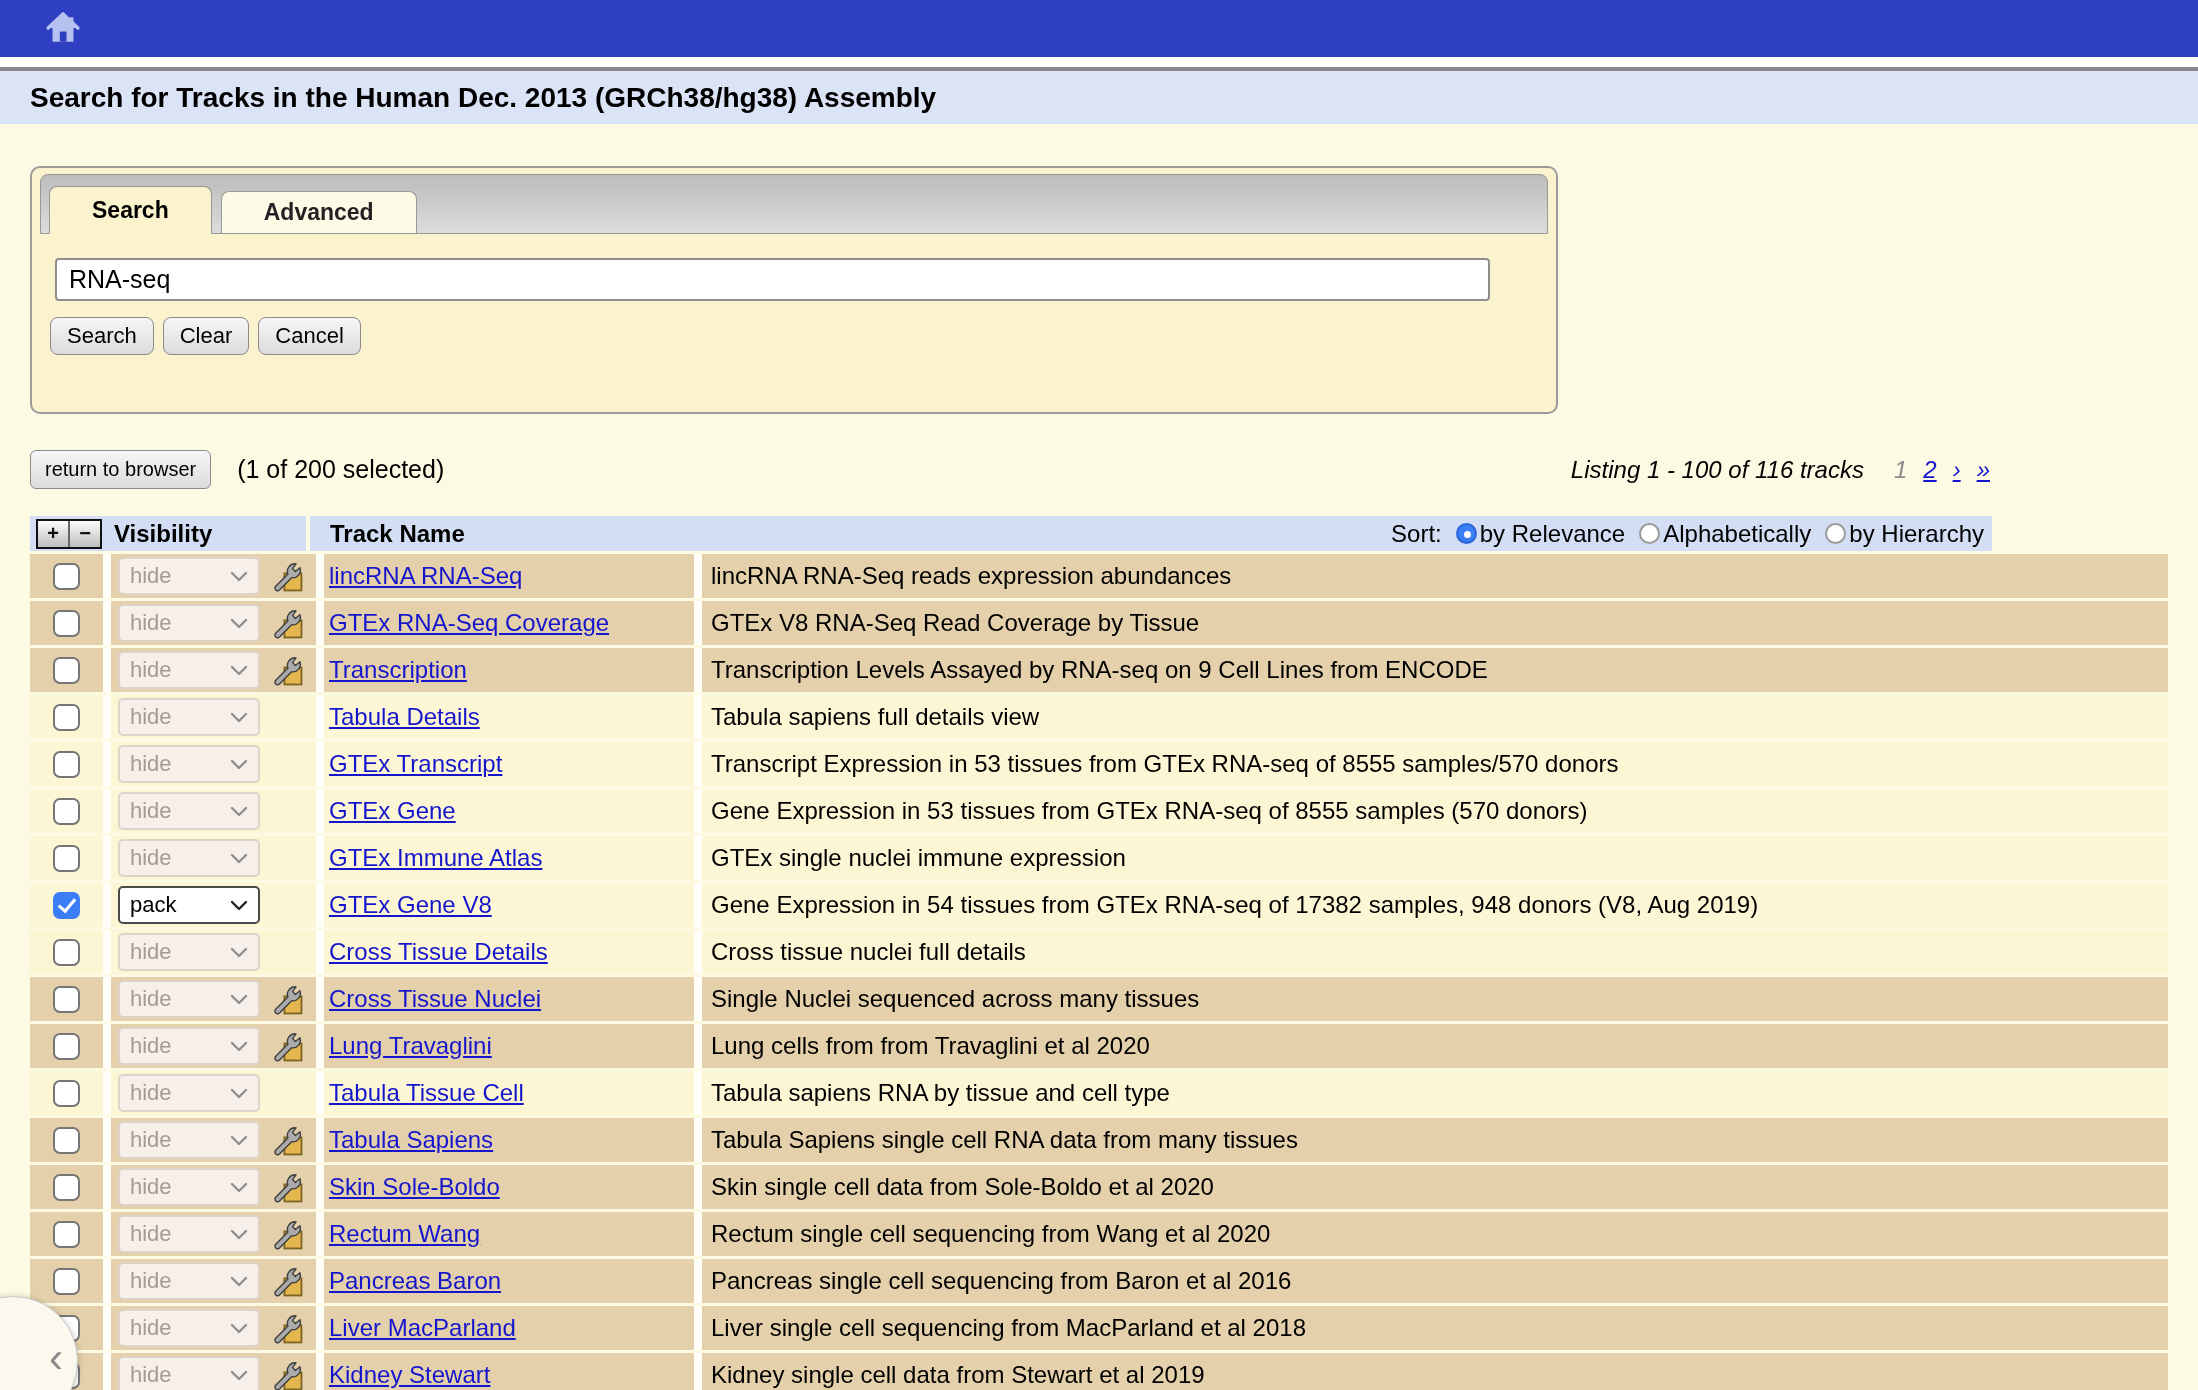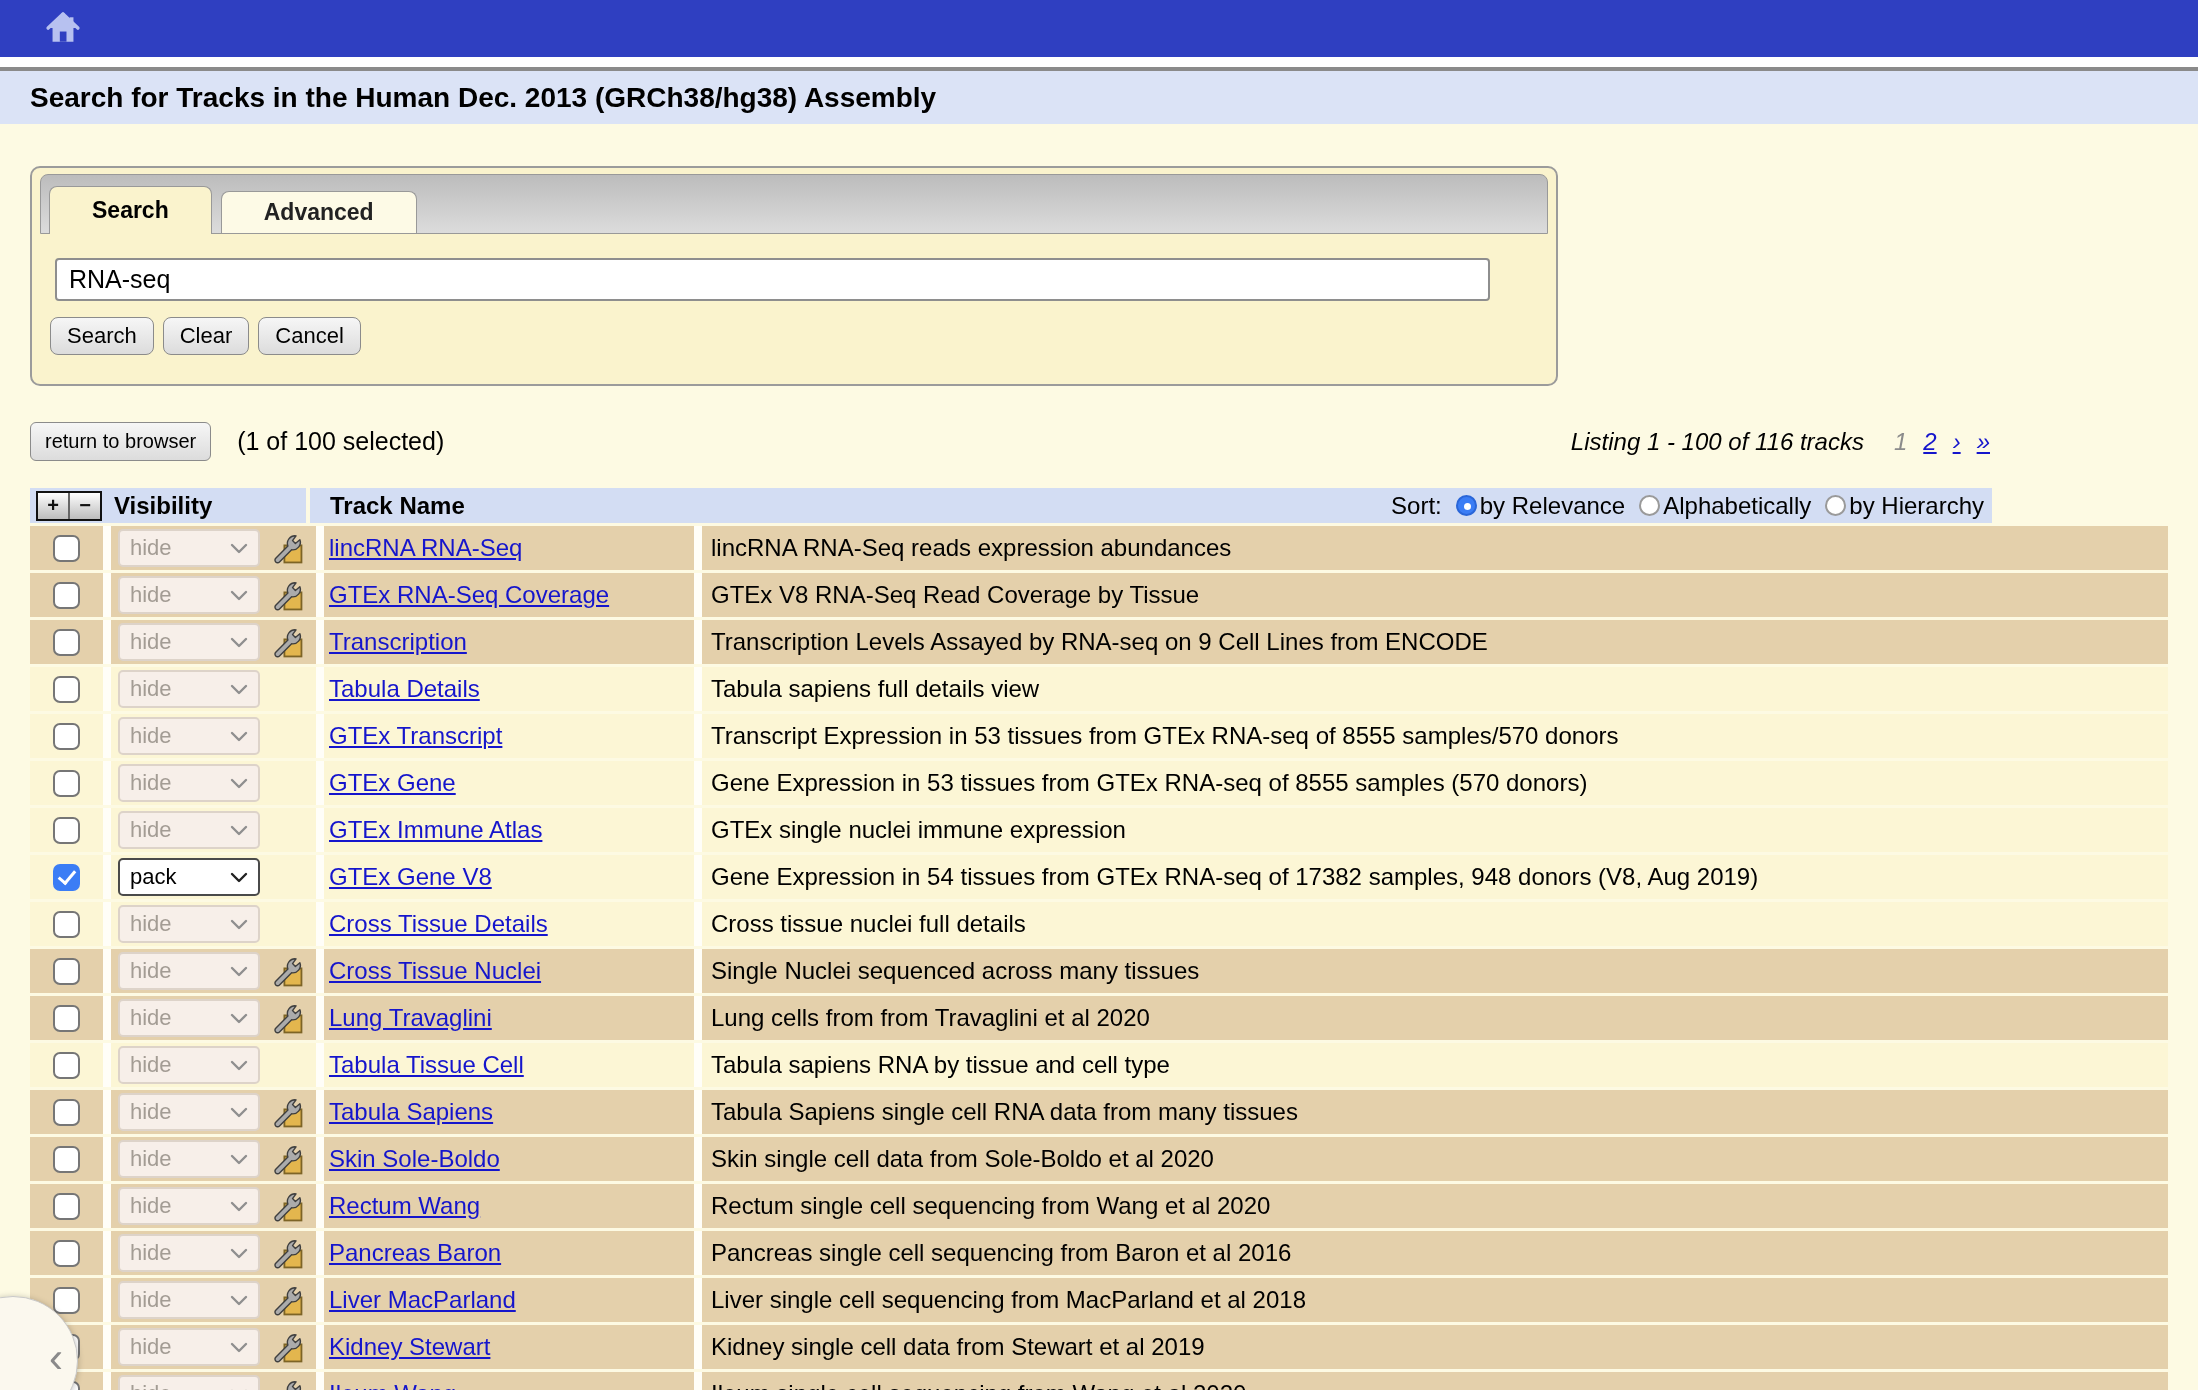--- a/index.html
+++ b/index.html
@@ -24,21 +24,21 @@
   .nav-items{display:flex;gap:52px;margin-left:48px;}
   .nav-item{color:#fff;font-size:21px;letter-spacing:.2px;cursor:pointer;white-space:nowrap;}
   .strip-white{height:10px;background:#ffffff;}
   .strip-gray{height:4px;background:#8a8a8a;}
 
   
   .titlebar{height:53px;background:var(--title-blue);display:flex;align-items:center;}
   .titlebar span{margin-left:30px;font-size:28px;font-weight:bold;color:#000;}
 
   
-  .panel{box-sizing:border-box;margin:42px 0 0 30px;width:1528px;height:220px;background:var(--panel-cream);
+  .panel{box-sizing:border-box;margin:42px 0 0 30px;width:1528px;height:248px;background:var(--panel-cream);
          border:2px solid #9b9b9b;border-radius:10px;padding:6px 8px 0 8px;}
   .tabstrip{height:58px;background:linear-gradient(#bcbcbc,#dcdcdc);border:1px solid #999;
             border-radius:8px 8px 0 0;display:flex;align-items:flex-end;padding-left:8px;gap:9px;}
   .tab{box-sizing:border-box;border:1px solid #999;border-bottom:none;border-radius:8px 8px 0 0;
        font-weight:bold;font-size:23px;padding:0 42px;display:flex;align-items:center;cursor:pointer;}
   .tab.active{background:var(--panel-cream);height:48px;margin-bottom:-1px;color:#000;}
   .tab.inactive{background:#fdfae6;height:42px;color:#222;}
   .query-input{display:block;box-sizing:border-box;margin:24px 0 0 15px;width:1435px;height:43px;
                border:2px solid #8e8e8e;border-radius:4px;background:#fff;font-family:"Liberation Sans",sans-serif;
                font-size:25px;padding:8px 12px;color:#000;}
@@ -137,21 +137,21 @@
     <input class="query-input" type="text" value="RNA-seq" style="">
     <div class="panel-buttons">
       <button class="btn">Search</button>
       <button class="btn">Clear</button>
       <button class="btn">Cancel</button>
     </div>
   </div>
 
   <div class="toolbar">
     <button class="btn return-btn">return to browser</button>
-    <span class="selected-summary">(1 of 100 selected)</span>
+    <span class="selected-summary">(1 of 200 selected)</span>
     <div class="listing-block">
       <span class="listing-text">Listing 1 - 100 of 116 tracks</span>
       <div class="pager">
         <span class="pg-current">1</span>
         <span class="pg-link">2</span>
         <span class="pg-link">›</span>
         <span class="pg-link">»</span>
       </div>
     </div>
   </div>

